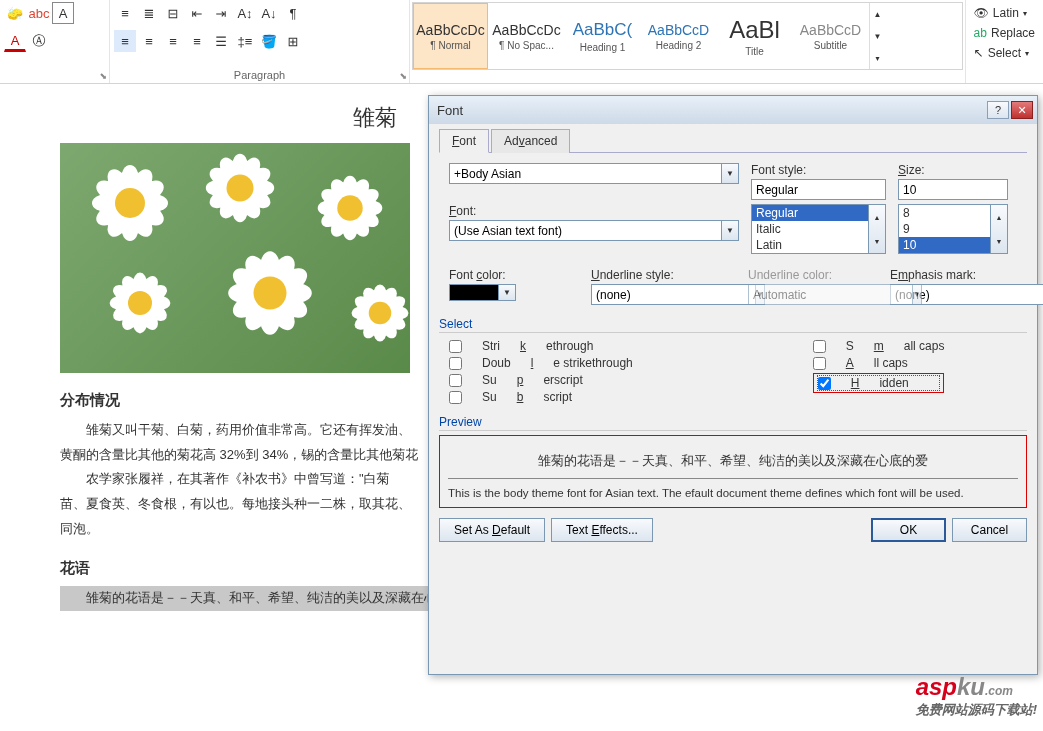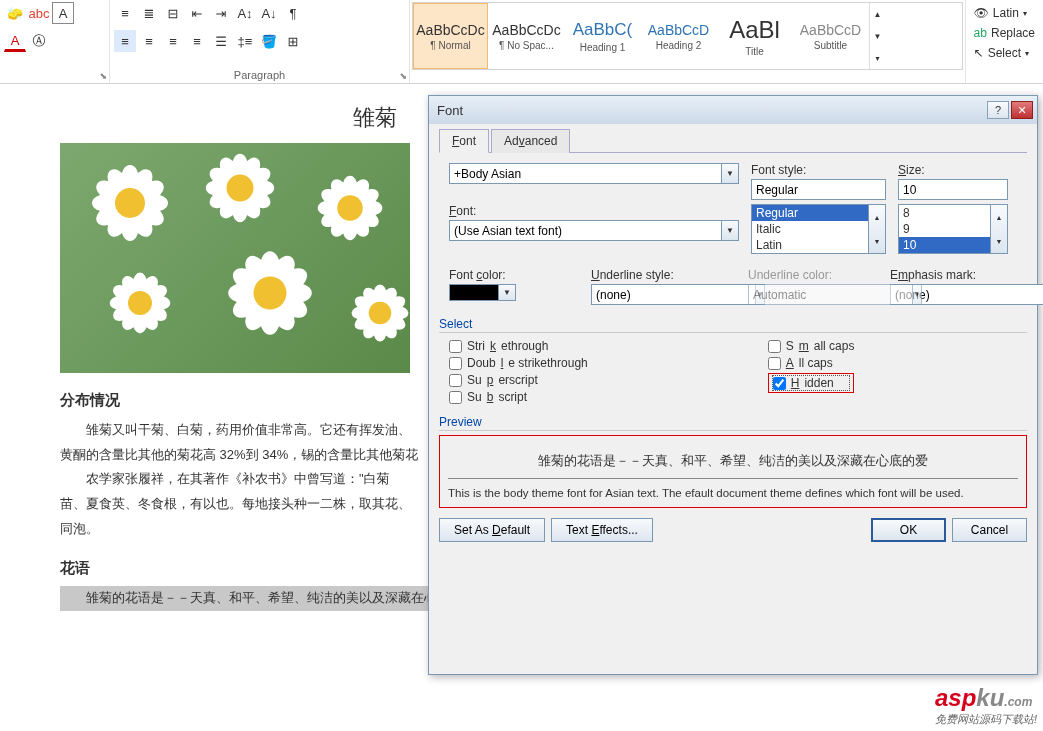--- a/index.html
+++ b/index.html
@@ -40,34 +40,34 @@
 .row{display:flex;gap:12px;margin-bottom:4px}
 .fld{display:flex;flex-direction:column;gap:2px}
 .fld label{font-size:12px}
 .txtin{border:1px solid #7a98b1;background:#fff;padding:2px 4px;font-size:12px;height:21px}
 .combo{display:flex}
 .combo .txtin{flex:1}
 .combo-btn{width:17px;border:1px solid #7a98b1;border-left:none;background:linear-gradient(#f8fafd,#dce5ef);display:flex;align-items:center;justify-content:center;font-size:8px}
 .listbox{border:1px solid #7a98b1;background:#fff;height:50px;overflow:hidden;font-size:12px}
 .listbox div{padding:1px 4px}
 .listbox .sel{background:#316ac5;color:#fff}
-.chk{display:flex;align-items:center;gap:5px;font-size:12px;margin-bottom:3px}
+.chk{display:flex;align-items:center;gap:20px;font-size:12px;margin-bottom:3px}
 .chk input{width:13px;height:13px}
 .ef-cols{display:flex;gap:180px}
 .red-box{border:1px solid #d00;padding:2px 4px}
 .preview-box{border:1px solid #d00;padding:8px;margin-top:2px}
 .prev-samp{border-bottom:1px solid #888;padding:8px 20px;text-align:center;font-size:13px;margin-bottom:8px}
 .prev-desc{font-size:11.5px}
 .dlg-btns{display:flex;justify-content:space-between;margin-top:10px}
 .btn{border:1px solid #7a98b1;background:linear-gradient(#f8fafd,#dce5ef);padding:3px 14px;font-size:12px;min-width:75px}
 .btn.primary{border:2px solid #2a5a9a}
-.wm{position:absolute;right:6px;bottom:4px;font-style:italic;font-weight:bold;font-size:24px}
+.wm{position:absolute;right:6px;bottom:12px;font-style:italic;font-weight:bold;font-size:24px}
 .wm .red{color:#d6001c}
 .wm .gray{color:#888}
-.wm-sub{font-size:11px;color:#666;text-align:right;font-weight:normal}
+.wm-sub{font-size:13px;color:#666;text-align:right;font-weight:bold}
 .u{text-decoration:underline}
 .colorbox{width:50px;height:17px;background:#000;border:1px solid #7a98b1;display:inline-block;vertical-align:middle}
 .scrollbit{width:17px;background:linear-gradient(#f8fafd,#dce5ef);border:1px solid #7a98b1;border-left:none;display:flex;flex-direction:column}
 .scrollbit span{flex:1;display:flex;align-items:center;justify-content:center;font-size:7px}
 .dlauncher{position:absolute;right:2px;bottom:2px;font-size:9px;color:#888}
 </style>
 </head>
 <body>
 
 <div class="ribbon">

